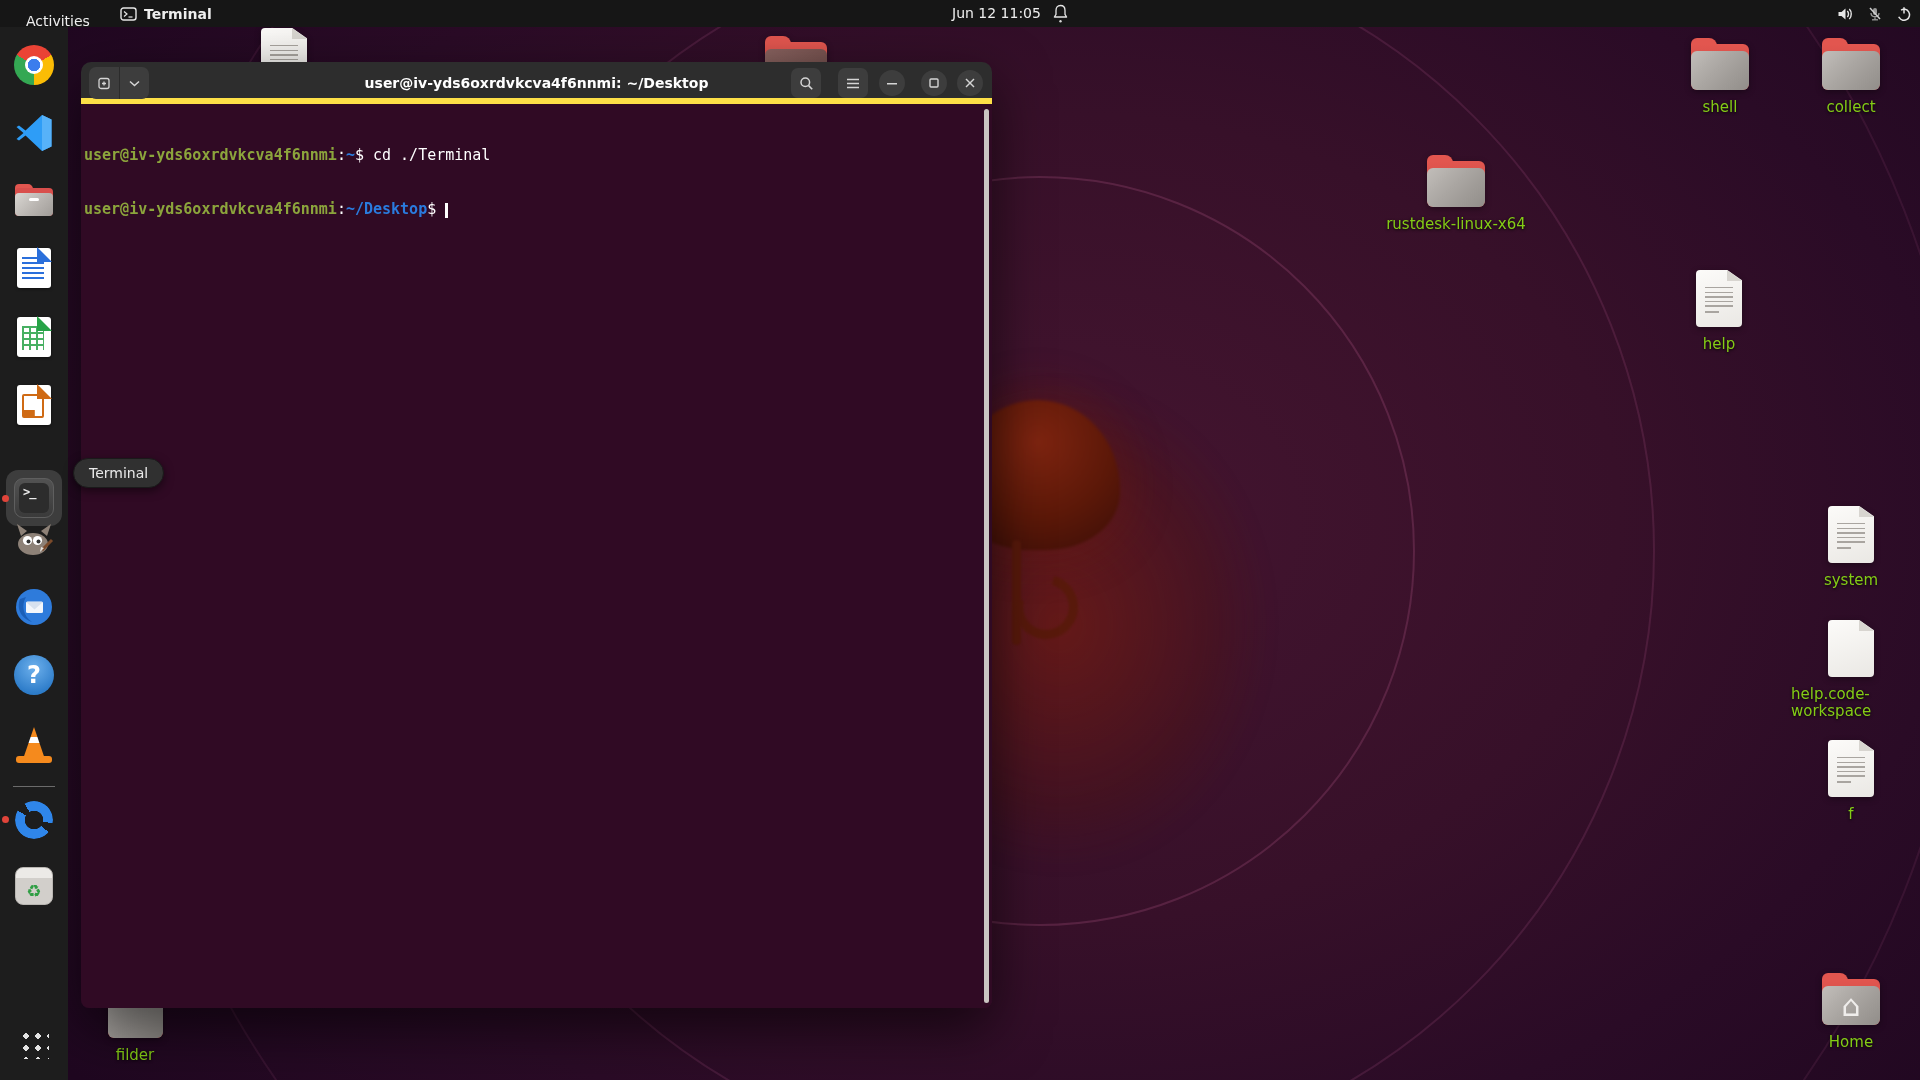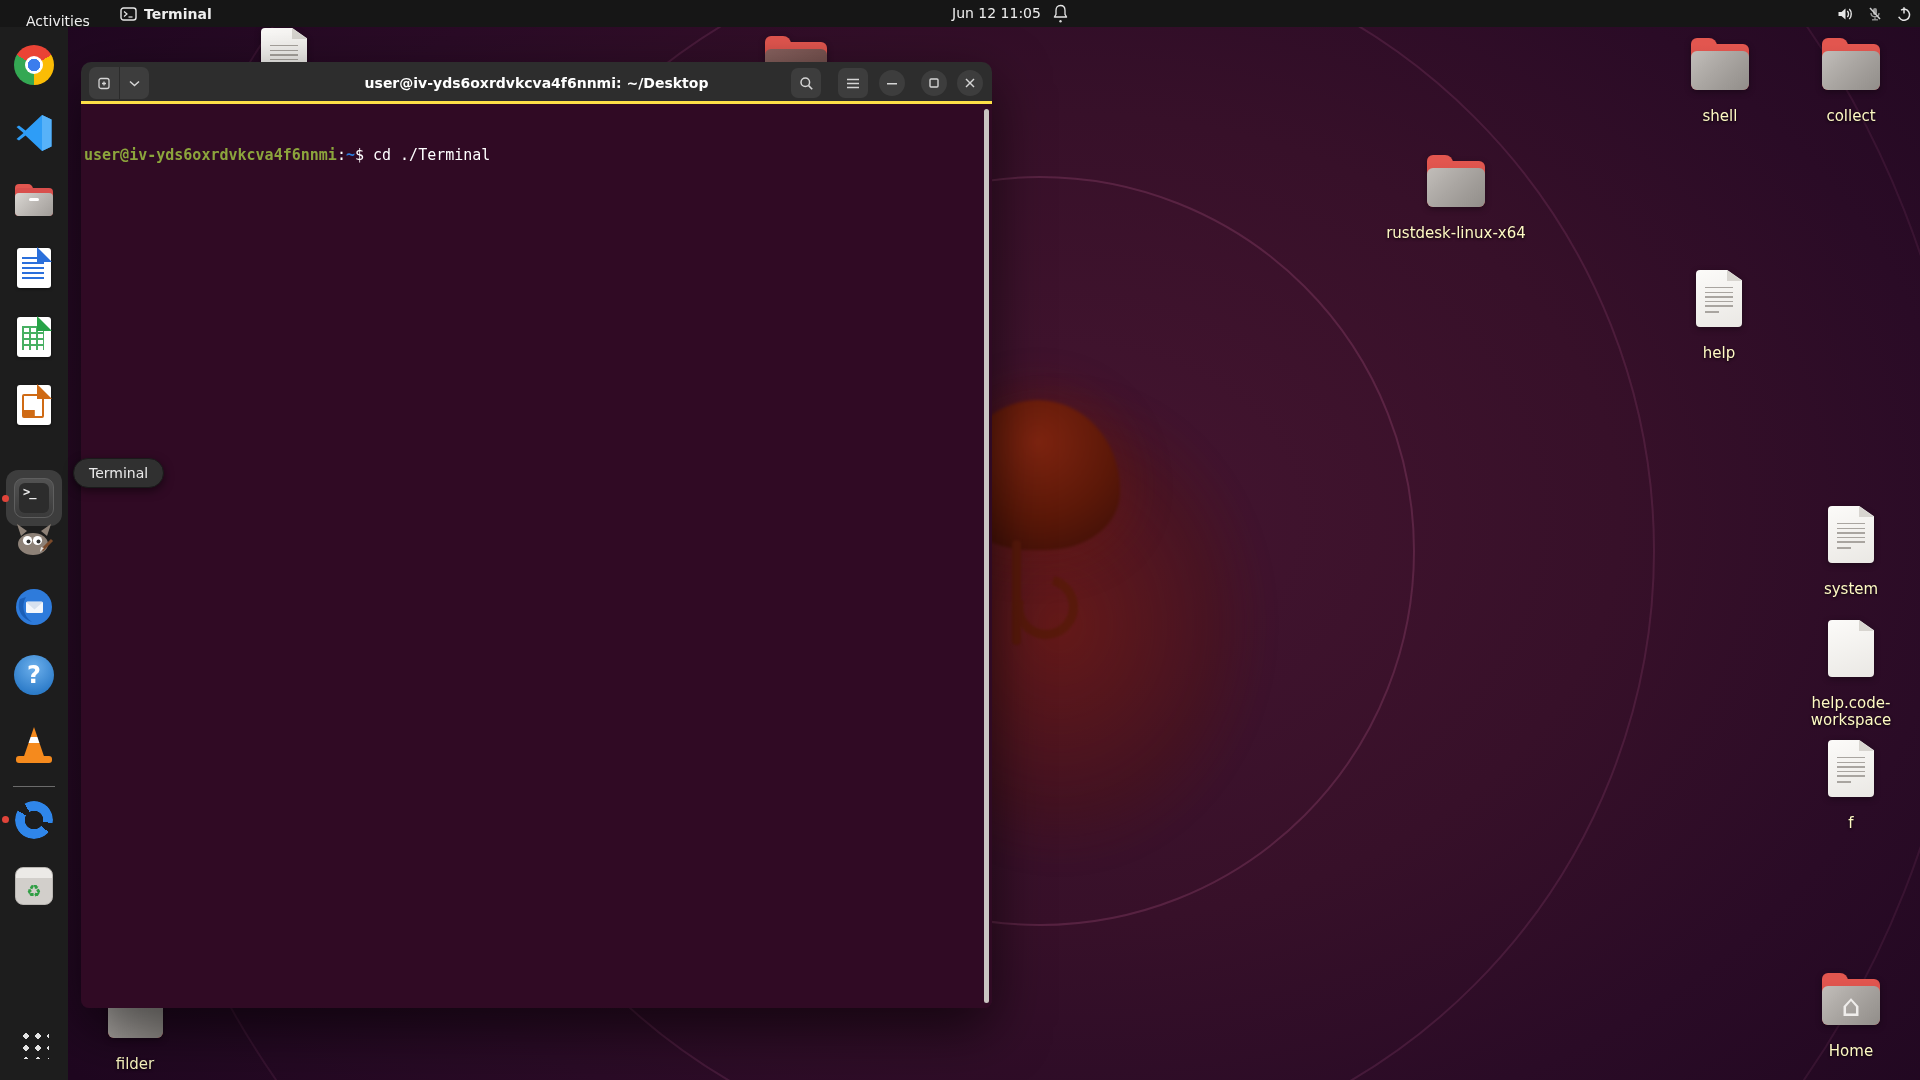--- a/index.html
+++ b/index.html
@@ -73,41 +73,41 @@
       border:1px solid #b9b6b2;display:flex;align-items:flex-end;justify-content:center;color:#2f9e44;font-size:17px}
   .icon-trash span{line-height:26px}
   .icon-grid{width:30px;height:30px;background-image:radial-gradient(#e4e4e4 2.6px,transparent 2.9px);
       background-size:12px 12px;background-position:1px 1px}
 
   .tooltip{position:absolute;left:73px;top:458px;height:30px;padding:0 15px;background:#303030;border:1px solid #1a1a1a;
       border-radius:15px;color:#eaeaea;font-size:14px;line-height:28px;z-index:12;box-shadow:0 3px 10px rgba(0,0,0,.5)}
 
   
   .dicon{position:absolute;width:120px;display:flex;flex-direction:column;align-items:center;z-index:1}
-  .dlabel{margin-top:18px;font-size:15px;color:#fef9c3;text-align:center;line-height:17px;text-shadow:0 1px 3px rgba(0,0,0,.9)}
+  .dlabel{margin-top:9px;font-size:15px;color:#84cc16;text-align:left;line-height:17px;text-shadow:0 1px 3px rgba(0,0,0,.9)}
   .folder58{width:58px;height:52px;position:relative;filter:drop-shadow(0 2px 3px rgba(0,0,0,.35))}
   .folder58 .f-tab{position:absolute;left:0;top:0;width:26px;height:13px;background:#e2564f;border-radius:6px 8px 0 0}
   .folder58 .f-back{position:absolute;left:0;top:6px;right:0;bottom:0;background:linear-gradient(#e2564f,#c74742);border-radius:6px}
   .folder58 .f-front{position:absolute;left:0;top:13px;right:0;bottom:0;border-radius:6px;
       background:linear-gradient(135deg,#c2beba 0%,#aaa6a2 45%,#918d89 100%)}
   .folder58 .f-house{position:absolute;left:0;top:13px;right:0;bottom:0;display:flex;align-items:center;justify-content:center;
       color:#efedeb;font-size:30px;line-height:1}
   .doc46{width:46px;height:57px;position:relative;filter:drop-shadow(0 2px 3px rgba(0,0,0,.35))}
   .doc46 .d-page{position:absolute;inset:0;background:linear-gradient(160deg,#fcfbf9,#eae8e4);border-radius:4px;
       clip-path:polygon(0 0,68% 0,100% 18%,100% 100%,0 100%)}
   .doc46 .d-fold{position:absolute;right:0;top:0;width:15px;height:11px;background:#d8d5d0;
       clip-path:polygon(0 0,100% 100%,0 100%)}
   .doc46 .d-lines{position:absolute;left:9px;right:9px;top:17px;height:23px;
       background:repeating-linear-gradient(#a9a5a0 0 1.5px,transparent 1.5px 4.6px)}
   .doc46 .d-lastline{position:absolute;left:9px;top:41px;width:14px;height:1.5px;background:#a9a5a0}
 
   
   .twin{position:absolute;left:81px;top:62px;width:911px;height:946px;z-index:5;border-radius:10px 10px 8px 8px;
       overflow:hidden;box-shadow:0 20px 55px rgba(0,0,0,.6);display:flex;flex-direction:column}
-  .thead{height:42px;background:#2d2d2d;border-bottom:3px solid #fde047;position:relative;flex:none}
+  .thead{height:42px;background:#2d2d2d;border-bottom:6px solid #fde047;position:relative;flex:none}
   .ttitle{position:absolute;left:0;right:0;top:0;height:42px;line-height:42px;text-align:center;color:#fff;
       font-size:14px;font-weight:bold}
   .hgroup{position:absolute;left:8px;top:5px;width:60px;height:32px;background:#3d3d3d;border-radius:7px;display:flex}
   .hgroup .half{width:30px;height:32px;display:flex;align-items:center;justify-content:center}
   .hgroup .half + .half{border-left:1px solid #2b2b2b}
   .hbtn{position:absolute;top:6px;width:30px;height:30px;background:#3d3d3d;border-radius:7px;
       display:flex;align-items:center;justify-content:center}
   .hcirc{position:absolute;top:8px;width:26px;height:26px;background:#3d3d3d;border-radius:50%;
       display:flex;align-items:center;justify-content:center}
   .b-search{left:710px}.b-menu{left:757px}.b-min{left:798px}.b-max{left:840px}.b-close{left:876px}
@@ -264,20 +264,21 @@
     </div>
     <div class="hcirc b-close">
       <svg width="10" height="10" viewBox="0 0 10 10">
           <line x1="1" y1="1" x2="9" y2="9" stroke="#d5d5d5" stroke-width="1.5"></line>
           <line x1="9" y1="1" x2="1" y2="9" stroke="#d5d5d5" stroke-width="1.5"></line>
         </svg>
     </div>
   </div>
   <div class="tbody">
     <div class="tline"><span class="host">user@iv-yds6oxrdvkcva4f6nnmi</span><span>:</span><span class="path">~</span><span>$ cd ./Terminal</span></div>
+    <div class="tline"><span class="host">user@iv-yds6oxrdvkcva4f6nnmi</span><span>:</span><span class="path">~/Desktop</span><span>$</span><span class="cursor"></span></div>
     <div class="tscroll"></div>
   </div>
 </div>
 
 <div class="topbar">
   <div class="tb-activities">Activities</div>
   <div class="tb-app">
     <svg width="17" height="14" viewBox="0 0 17 14">
         <rect x="1" y="1" width="15" height="12" rx="2.5" fill="none" stroke="#e6e6e6" stroke-width="1.4"></rect>
         <polyline points="4,4.5 7,7 4,9.5" fill="none" stroke="#e6e6e6" stroke-width="1.2"></polyline>

